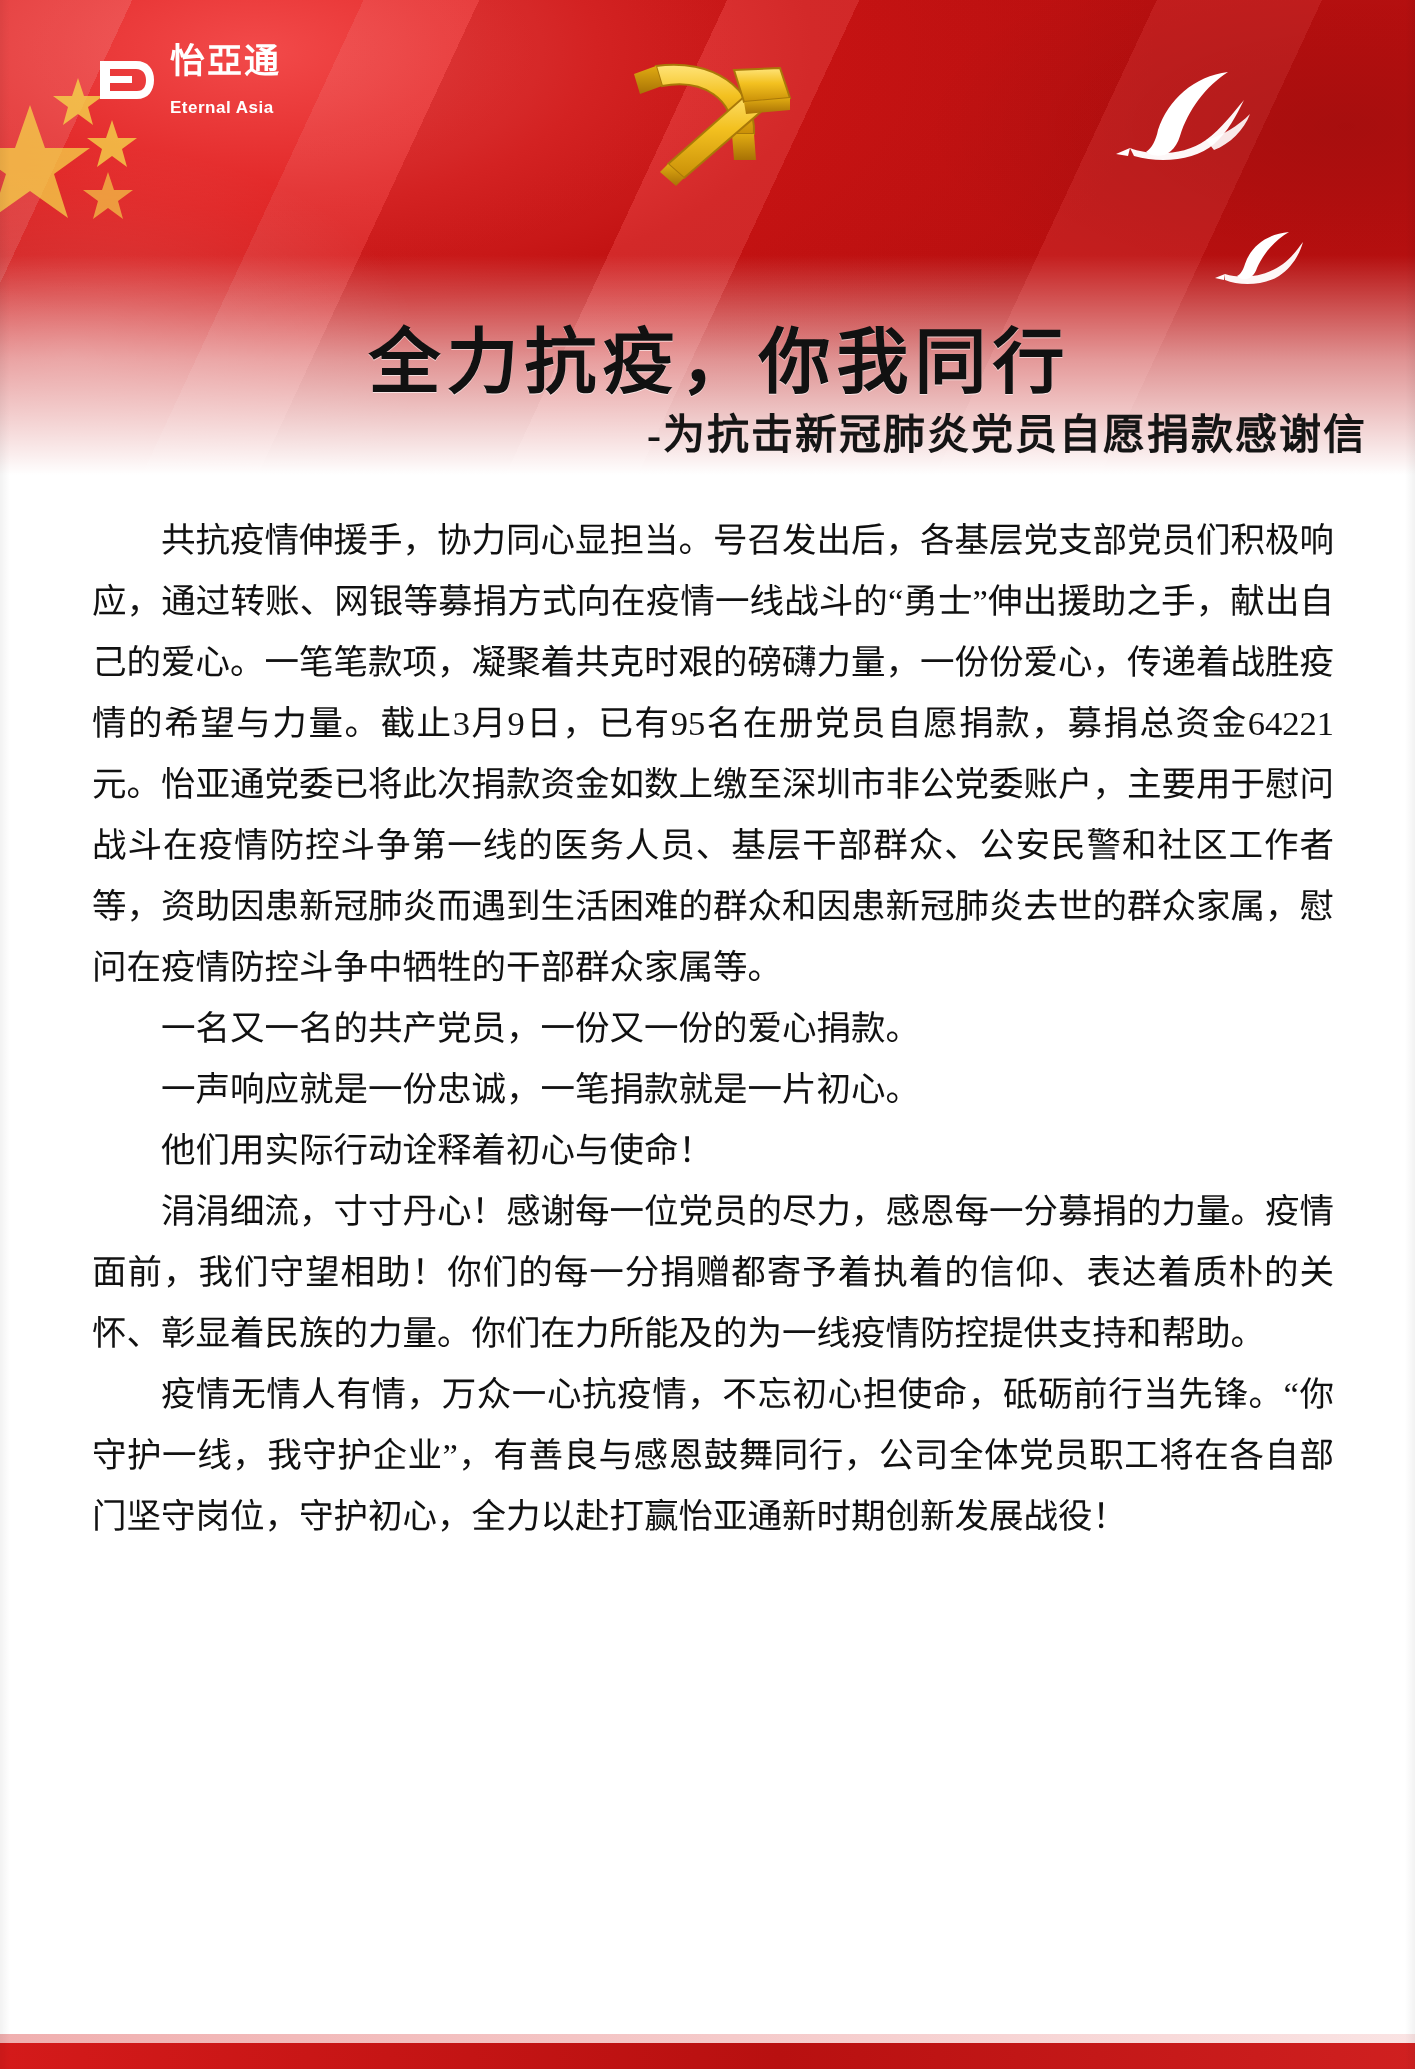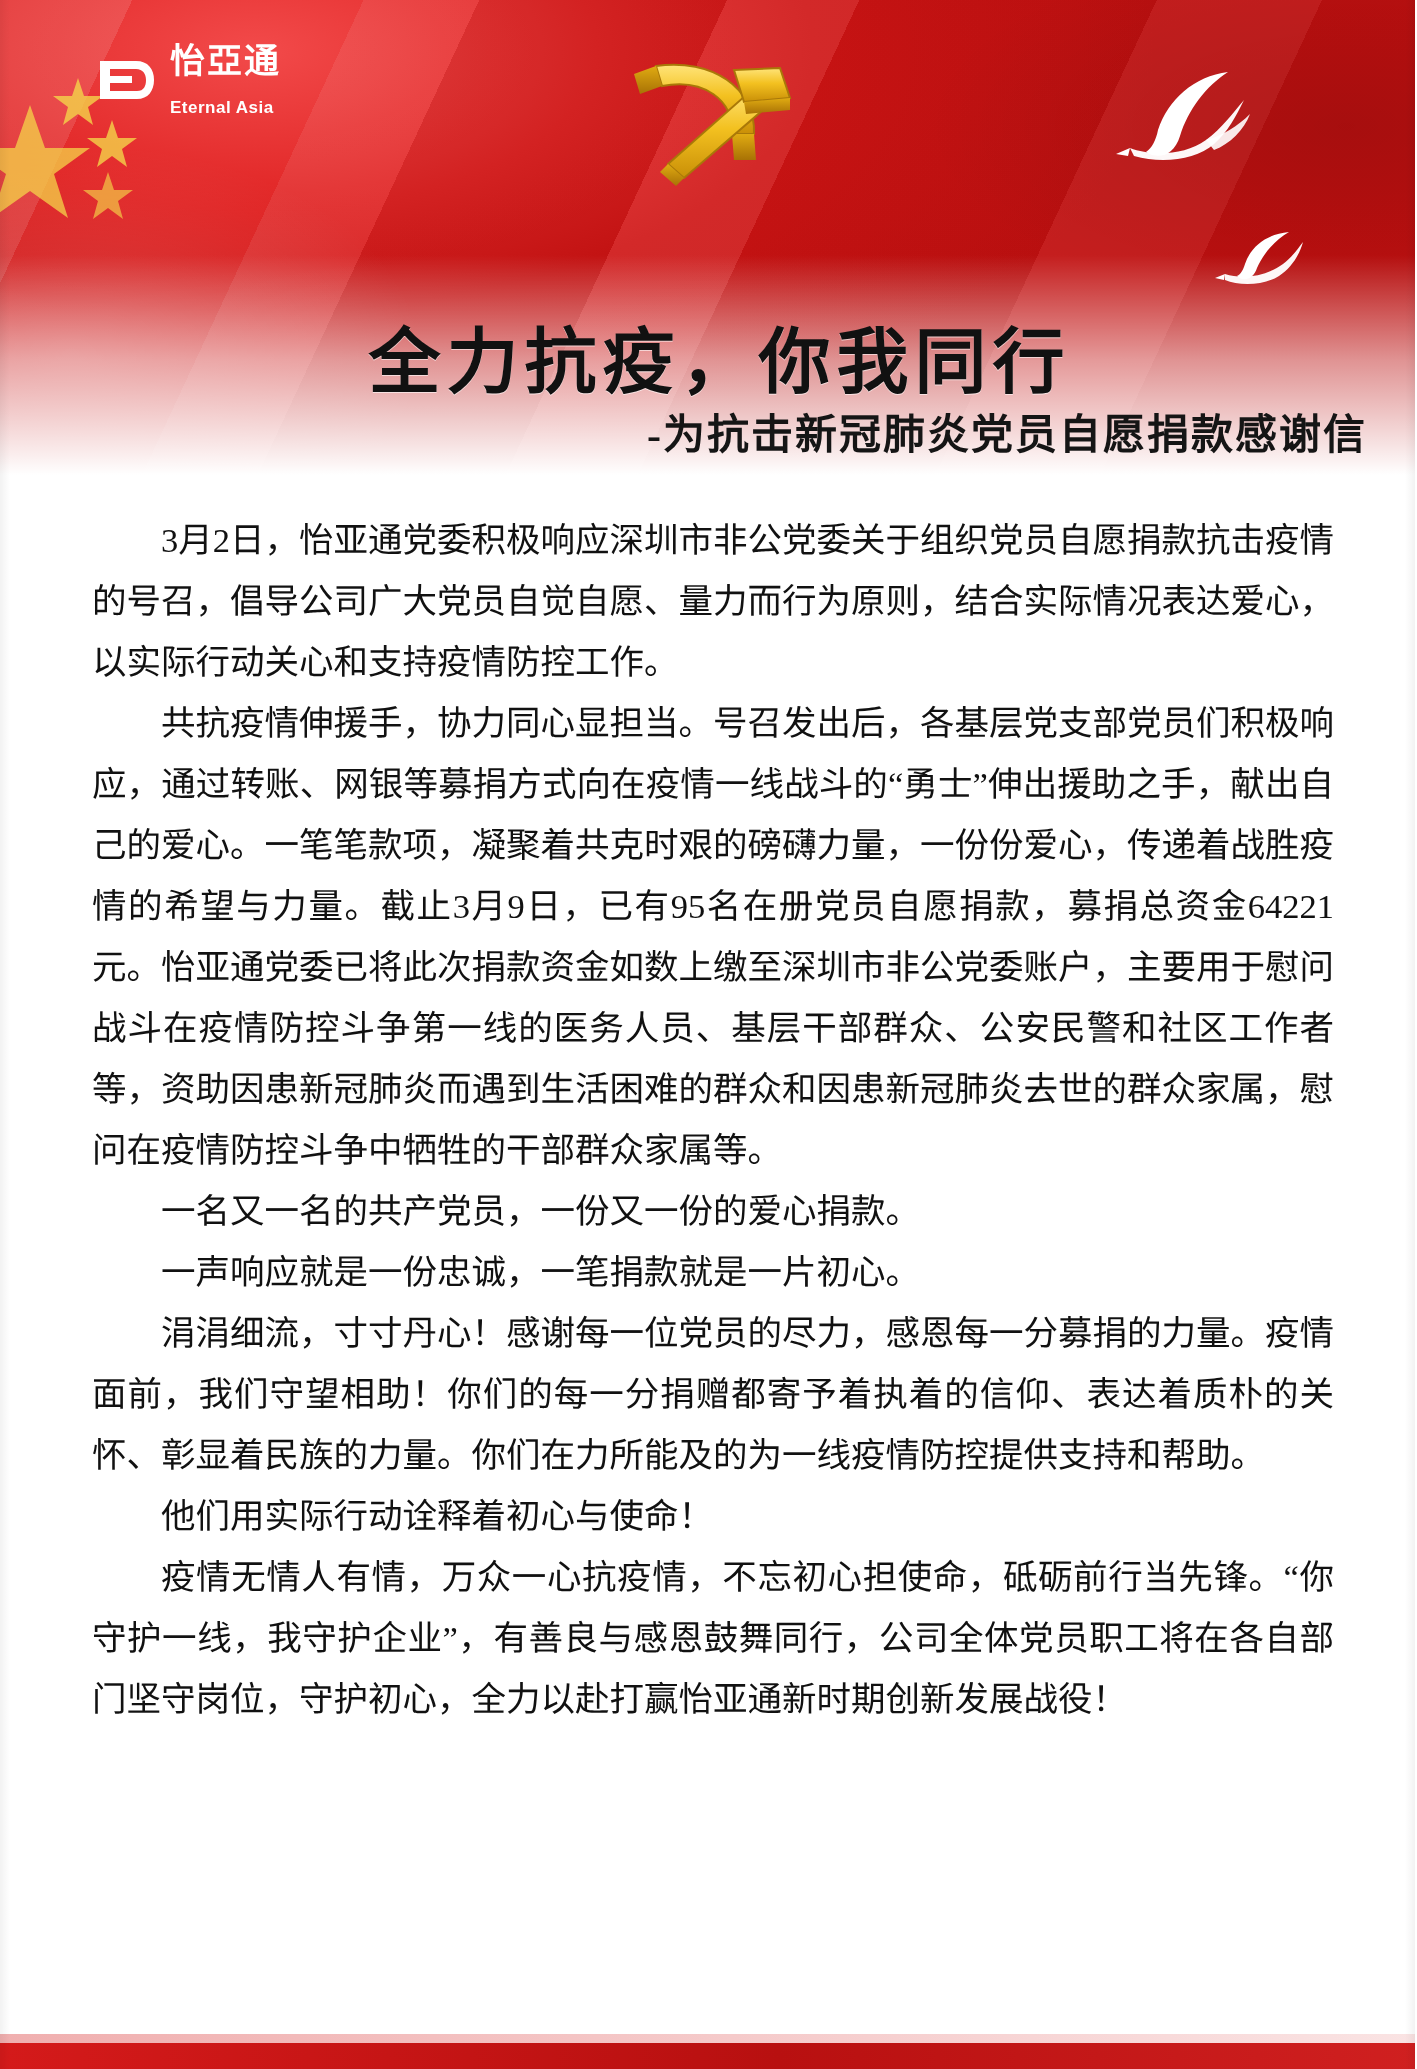--- a/index.html
+++ b/index.html
@@ -246,26 +246,25 @@
         <path d="M30 34 C36 16 52 4 74 2 C60 10 48 24 42 38 C38 50 28 52 22 46 C26 44 28 40 30 34 Z"></path>
         <path d="M10 44 L0 48 L9 50 Z"></path>
       </g>
     </svg>
   </div>
 
   <h1 class="main-title">全力抗疫，你我同行</h1>
   <div class="sub-title">-为抗击新冠肺炎党员自愿捐款感谢信</div>
 
   <div class="body-copy">
-    <p>3月2日，怡亚通党委积极响应深圳市非公党委关于组织党员自愿捐款抗击疫情的号召，倡导公司广大党员自觉自愿、量力而行为原则，结合实际情况表达爱心，以实际行动关心和支持疫情防控工作。</p>
     <p>共抗疫情伸援手，协力同心显担当。号召发出后，各基层党支部党员们积极响应，通过转账、网银等募捐方式向在疫情一线战斗的“勇士”伸出援助之手，献出自己的爱心。一笔笔款项，凝聚着共克时艰的磅礴力量，一份份爱心，传递着战胜疫情的希望与力量。截止3月9日，已有95名在册党员自愿捐款，募捐总资金64221元。怡亚通党委已将此次捐款资金如数上缴至深圳市非公党委账户，主要用于慰问战斗在疫情防控斗争第一线的医务人员、基层干部群众、公安民警和社区工作者等，资助因患新冠肺炎而遇到生活困难的群众和因患新冠肺炎去世的群众家属，慰问在疫情防控斗争中牺牲的干部群众家属等。</p>
     <p>一名又一名的共产党员，一份又一份的爱心捐款。</p>
     <p>一声响应就是一份忠诚，一笔捐款就是一片初心。</p>
+    <p>他们用实际行动诠释着初心与使命！</p>
     <p>涓涓细流，寸寸丹心！感谢每一位党员的尽力，感恩每一分募捐的力量。疫情面前，我们守望相助！你们的每一分捐赠都寄予着执着的信仰、表达着质朴的关怀、彰显着民族的力量。你们在力所能及的为一线疫情防控提供支持和帮助。</p>
-    <p>他们用实际行动诠释着初心与使命！</p>
     <p>疫情无情人有情，万众一心抗疫情，不忘初心担使命，砥砺前行当先锋。“你守护一线，我守护企业”，有善良与感恩鼓舞同行，公司全体党员职工将在各自部门坚守岗位，守护初心，全力以赴打赢怡亚通新时期创新发展战役！</p>
   </div>
 
 
   <div class="edge-left"></div>
   <div class="edge-right"></div>
   <div class="footer-bar"></div>
 </div>
 
 </body></html>

